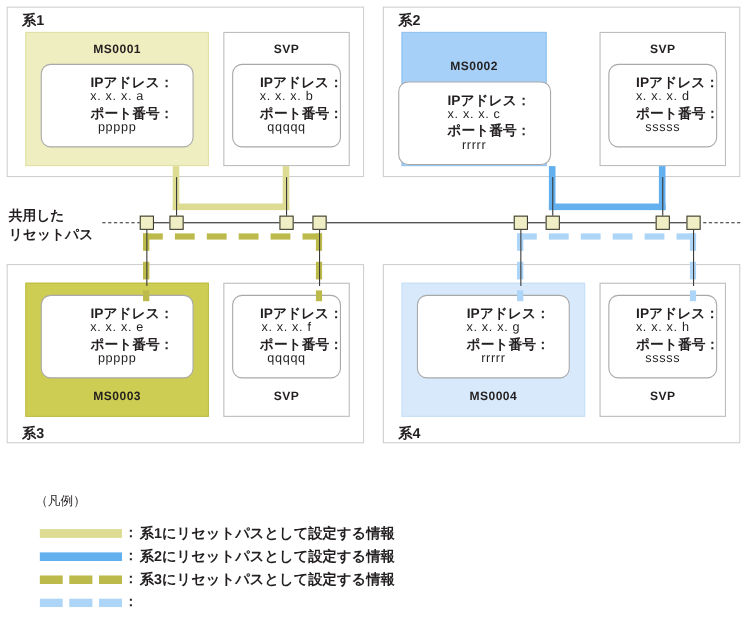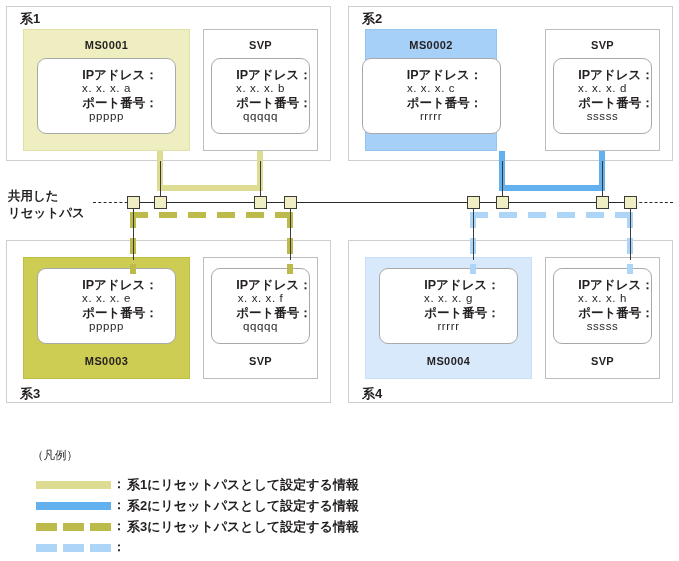--- a/index.html
+++ b/index.html
@@ -210,21 +210,21 @@
       <div class="ip-label">IPアドレス：</div>
       <div class="ip-value">x. x. x. b</div>
       <div class="port-label">ポート番号：</div>
       <div class="port-value">qqqqq</div>
     </div>
   </div>
 
   <div class="sys-frame" style="left:348px; top:6px; width:325px; height:155px;"></div>
   <div class="sys-label" style="left:362px; top:10px;">系2</div>
 
-  <div class="unit fill-ms2" style="left:365px; top:29px; width:132px; height:122px;">
+  <div class="unit fill-ms2" style="left:365px; top:29px; width:132px; height:122px;justify-content:flex-end;">
     <div class="unit-title" style="margin-top:10px;">MS0002</div>
     <div class="infobox" style="width:139px; height:76px; margin-top:7px;">
       <div class="ip-label">IPアドレス：</div>
       <div class="ip-value">x. x. x. c</div>
       <div class="port-label">ポート番号：</div>
       <div class="port-value">rrrrr</div>
     </div>
   </div>
 
   <div class="unit fill-plain" style="left:545px; top:29px; width:115px; height:122px;">

